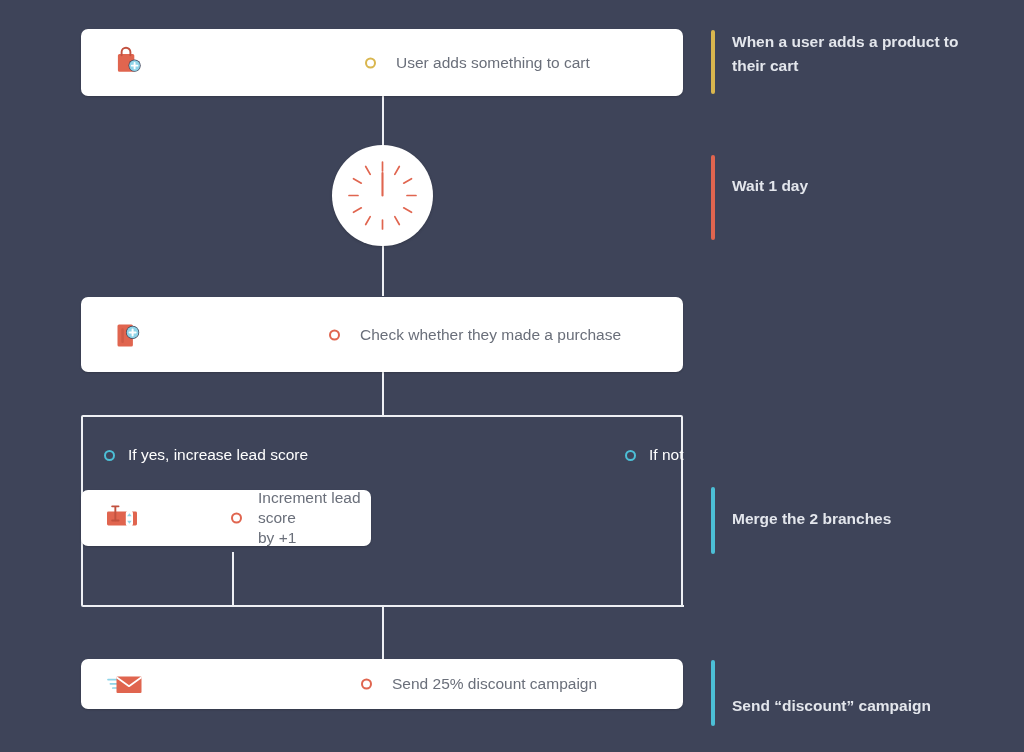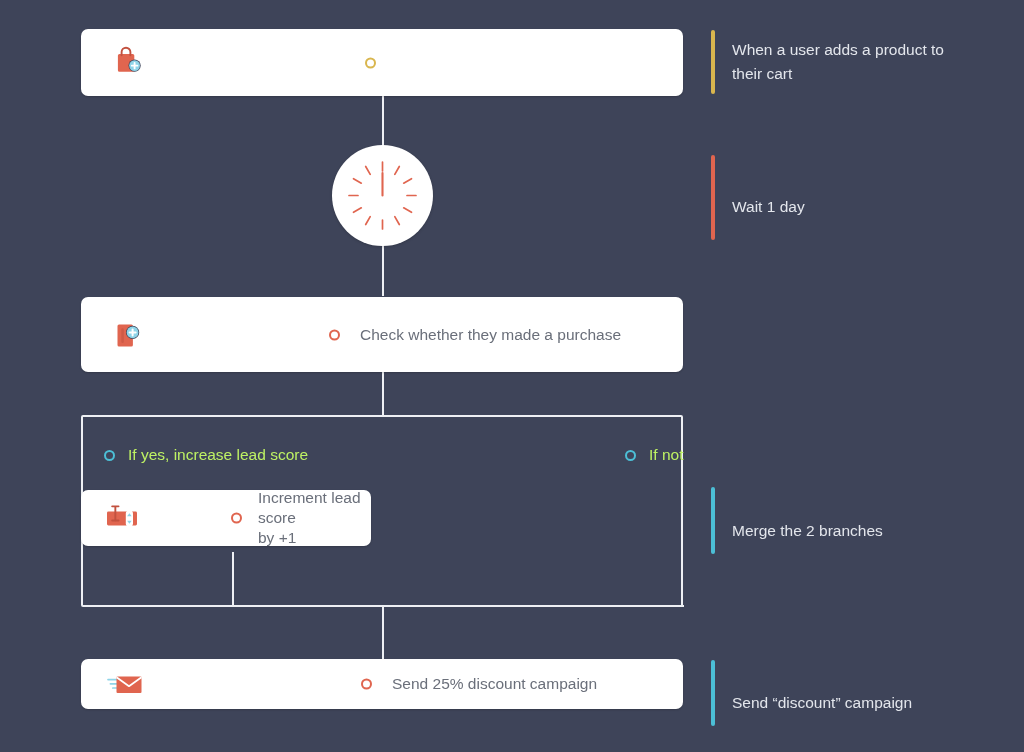--- a/index.html
+++ b/index.html
@@ -48,25 +48,25 @@
     box-shadow:0 1px 3px rgba(0,0,0,.18);
   }
 
   
   .branchbox{
     position:absolute;border:2px solid #eef0f4;border-radius:2px;
     box-sizing:border-box;
   }
   .branch-label{
     position:absolute;display:flex;align-items:center;gap:13px;
-    color:#bef264;font-size:15.5px;white-space:nowrap;
-  }
-
-  
-  .anno{position:absolute;display:flex;align-items:center;}
+    color:#ffffff;font-size:15.5px;white-space:nowrap;
+  }
+
+  
+  .anno{position:absolute;display:flex;align-items:flex-start;font-weight:bold;}
   .anno-bar{width:4px;border-radius:2px;flex:0 0 auto;}
   .anno-text{
     color:#e3e6ec;font-size:15.5px;line-height:24px;
     margin-left:17px;white-space:pre-line;
   }
 </style>
 </head>
 <body>
 
 <div class="stage">
@@ -85,20 +85,21 @@
         <path d="M15.6 12.2 v-3.1 a4.4 4.4 0 0 1 8.8 0 v3.1" fill="none" stroke="#c2513f" stroke-width="1.9" stroke-linecap="round"></path>
         <circle cx="28.6" cy="22.6" r="6.1" fill="#3e4459"></circle>
         <circle cx="28.6" cy="22.6" r="5.4" fill="#8fd4e8"></circle>
         <rect x="27.65" y="18.9" width="1.9" height="7.4" rx=".9" fill="#ffffff"></rect>
         <rect x="24.9" y="21.65" width="7.4" height="1.9" rx=".9" fill="#ffffff"></rect>
       </svg>
     </span>
     <span class="bullet-slot" style="left:284px;">
       <span class="ring gold"></span>
     </span>
+    <span class="card-label" style="position:absolute;left:315px;top:50%;transform:translateY(-50%);">User adds something to cart</span>
   </div>
 
   <div class="clock" style="left:332px;top:145px;width:101px;height:101px;">
     <svg width="101" height="101" viewBox="0 0 101 101">
       <g stroke="#e0654f" stroke-width="1.7" stroke-linecap="round">
         <line x1="50.5" y1="17" x2="50.5" y2="26"></line>
         <line x1="67.3" y1="21.5" x2="62.8" y2="29.3"></line>
         <line x1="79.5" y1="33.7" x2="71.7" y2="38.2"></line>
         <line x1="84" y1="50.5" x2="75" y2="50.5"></line>
         <line x1="79.5" y1="67.3" x2="71.7" y2="62.8"></line>
@@ -194,16 +195,16 @@
   </div>
 
 
   <div class="anno" style="left:711px;top:487px;">
     <span class="anno-bar" style="height:67px;background:#4cbfd6;"></span>
     <span class="anno-text" style="margin-top:20px;">Merge the 2 branches</span>
   </div>
 
   <div class="anno" style="left:711px;top:660px;">
     <span class="anno-bar" style="height:66px;background:#4cbfd6;"></span>
-    <span class="anno-text" style="margin-top:20px;">Send “discount” campaign</span>
+    <span class="anno-text" style="margin-top:34px;">Send “discount” campaign</span>
   </div>
 
 </div>
 
 </body></html>

